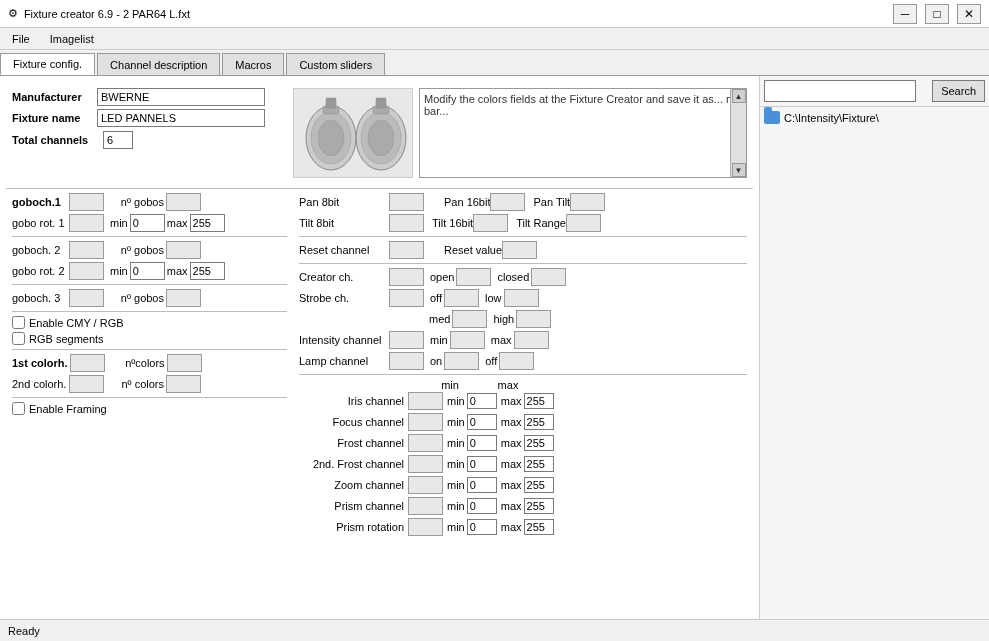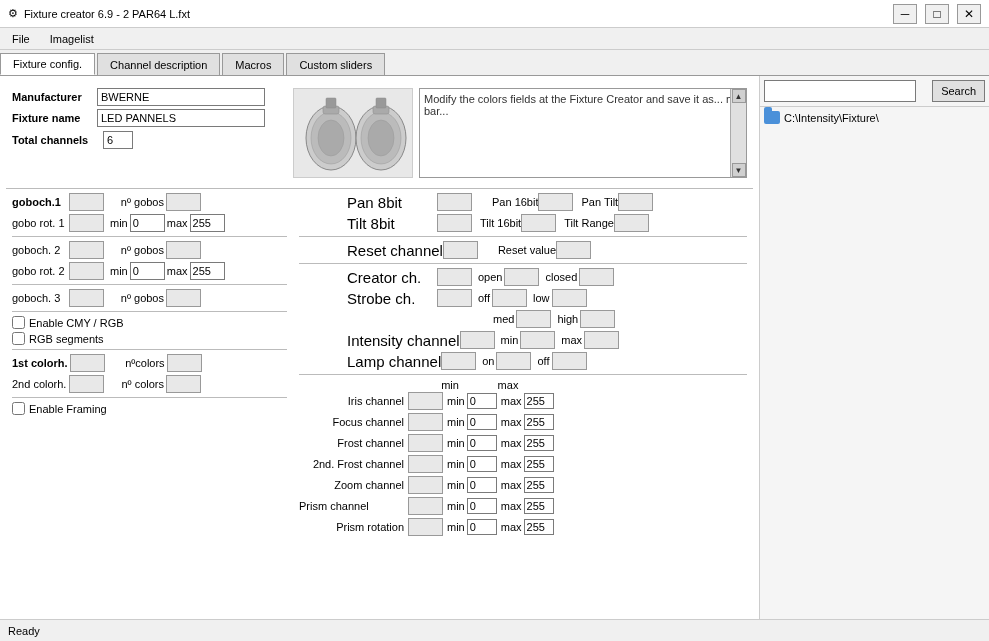--- a/index.html
+++ b/index.html
@@ -293,22 +293,21 @@
     .rconf-section {
       margin-bottom: 4px;
     }
     .rconf-row {
       display: flex;
       align-items: center;
       margin-bottom: 3px;
     }
     .rconf-label {
       min-width: 90px;
-      font-size: 15px;
-      margin-left: 48px;
+      font-size: 11px;
     }
     .shutter-section {
       margin-top: 4px;
     }
     .val-input {
       border: 1px solid #7a7a7a;
       height: 16px;
       width: 30px;
       font-size: 11px;
       padding: 1px 2px;
@@ -522,21 +521,21 @@
             <input class="box-input" type="text" style="">
             <span style="margin-left:6px;font-size:11px;">off</span>
             <input class="box-input" type="text" style="margin-left: 2px;">
             <span style="margin-left:6px;font-size:11px;">low</span>
             <input class="box-input" type="text" style="margin-left: 2px;">
           </div>
 
           <div class="rconf-row">
             <span class="rconf-label"></span>
             <span style="width:32px;display:inline-block;"></span>
-            <span style="margin-left:24px;font-size:11px;">med</span>
+            <span style="margin-left:8px;font-size:11px;">med</span>
             <input class="box-input" type="text" style="margin-left: 2px;">
             <span style="margin-left:6px;font-size:11px;">high</span>
             <input class="box-input" type="text" style="margin-left: 2px;">
           </div>
 
           <div class="rconf-row">
             <span class="rconf-label">Intensity channel</span>
             <input class="box-input" type="text" style="">
             <span style="margin-left:6px;font-size:11px;">min</span>
             <input class="box-input" type="text" style="margin-left: 2px;">
@@ -599,21 +598,21 @@
           </div>
           <div class="rconf-row">
             <span style="min-width:105px;font-size:11px;text-align:right;">Zoom channel</span>
             <input class="box-input" type="text" style="margin-left: 4px;">
             <span style="margin-left:4px;font-size:11px;">min</span>
             <input class="val-input" type="text" style="margin-left: 2px;" value="0">
             <span style="margin-left:4px;font-size:11px;">max</span>
             <input class="val-input" type="text" style="margin-left: 2px;" value="255">
           </div>
           <div class="rconf-row">
-            <span style="min-width:105px;font-size:11px;text-align:left;">Prism channel</span>
+            <span style="min-width:105px;font-size:11px;text-align:right;">Prism channel</span>
             <input class="box-input" type="text" style="margin-left: 4px;">
             <span style="margin-left:4px;font-size:11px;">min</span>
             <input class="val-input" type="text" style="margin-left: 2px;" value="0">
             <span style="margin-left:4px;font-size:11px;">max</span>
             <input class="val-input" type="text" style="margin-left: 2px;" value="255">
           </div>
           <div class="rconf-row">
             <span style="min-width:105px;font-size:11px;text-align:right;">Prism rotation</span>
             <input class="box-input" type="text" style="margin-left: 4px;">
             <span style="margin-left:4px;font-size:11px;">min</span>

